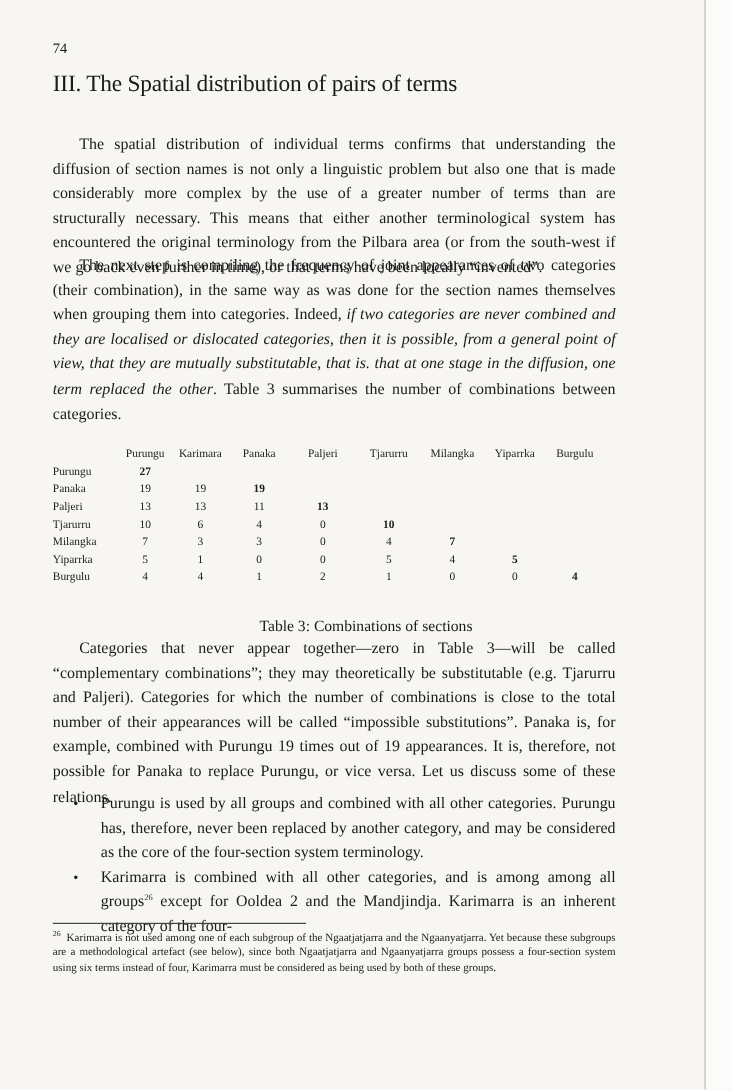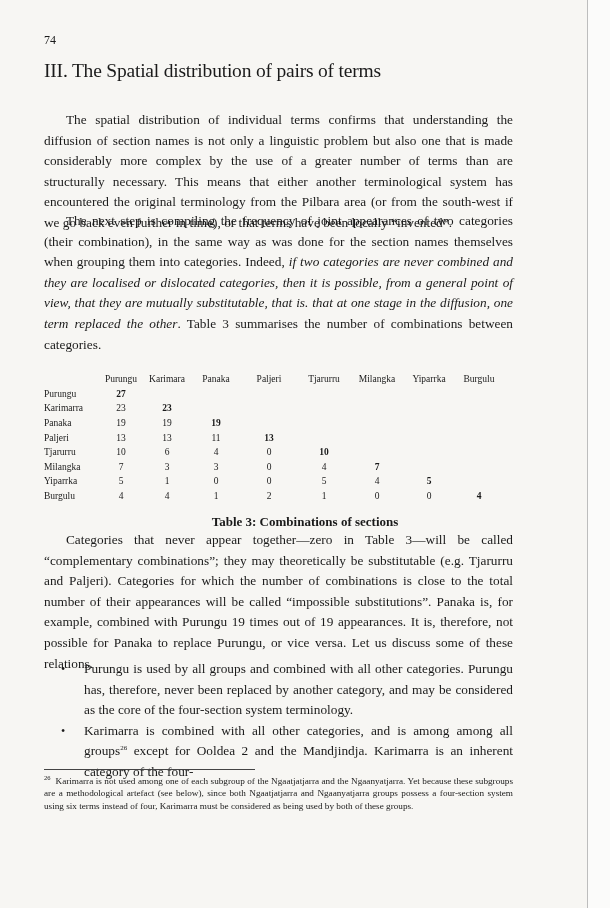--- a/index.html
+++ b/index.html
@@ -44,21 +44,21 @@
   }
   table.comb td, table.comb th {
     padding: 0; height: 14.6px; font-weight: normal; vertical-align: middle;
   }
   table.comb th.col { text-align: center; font-size: 9.5px; }
   table.comb td.rowlabel { text-align: left; width: 56px; }
   table.comb td.num { text-align: center; }
   table.comb td.diag { font-weight: bold; }
   .table-caption {
     position: absolute; left: 0; top: 514px; width: 610px; text-align: center;
-    font-size: 13px; font-weight: bold;
+    font-size: 13px; font-weight: normal;
   }
 
   ul.bullets {
     position: absolute; left: 44px; top: 659px; width: 469px;
     margin: 0; padding: 0; list-style: none;
     font-size: 13.3px; line-height: 20.6px;
   }
   ul.bullets li { position: relative; padding-left: 40px; text-align: justify; }
   ul.bullets li .dot {
     position: absolute; left: 17px; top: 0; font-size: 12px;
@@ -109,31 +109,20 @@
           <td class="num diag">27</td>
           <td class="num"></td>
           <td class="num"></td>
           <td class="num"></td>
           <td class="num"></td>
           <td class="num"></td>
           <td class="num"></td>
           <td class="num"></td>
         </tr>
         <tr>
-          <td class="rowlabel">Karimarra</td>
-          <td class="num">23</td>
-          <td class="num diag">23</td>
-          <td class="num"></td>
-          <td class="num"></td>
-          <td class="num"></td>
-          <td class="num"></td>
-          <td class="num"></td>
-          <td class="num"></td>
-        </tr>
-        <tr>
           <td class="rowlabel">Panaka</td>
           <td class="num">19</td>
           <td class="num">19</td>
           <td class="num diag">19</td>
           <td class="num"></td>
           <td class="num"></td>
           <td class="num"></td>
           <td class="num"></td>
           <td class="num"></td>
         </tr>

